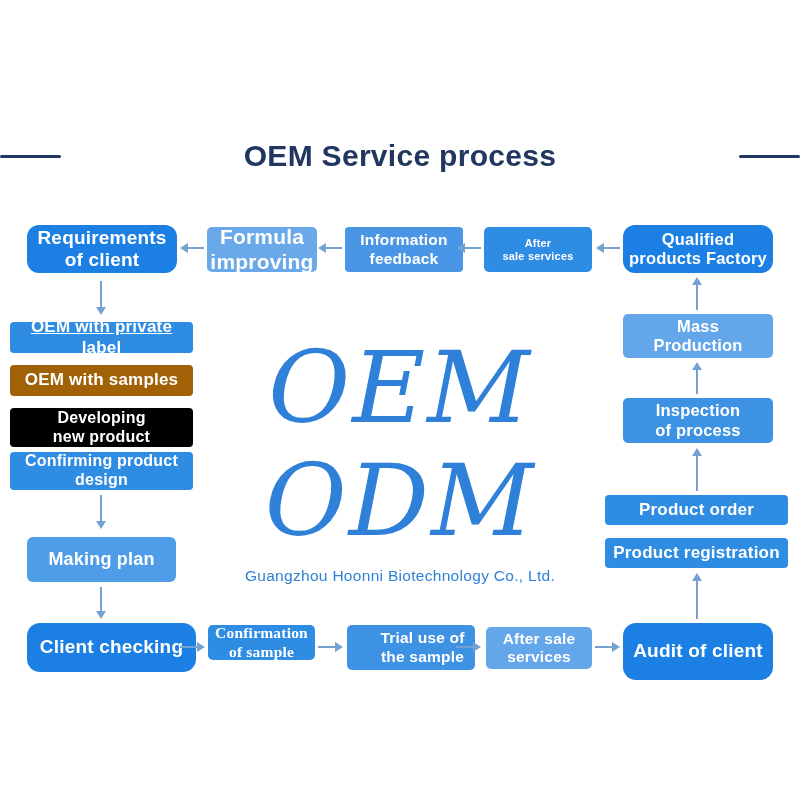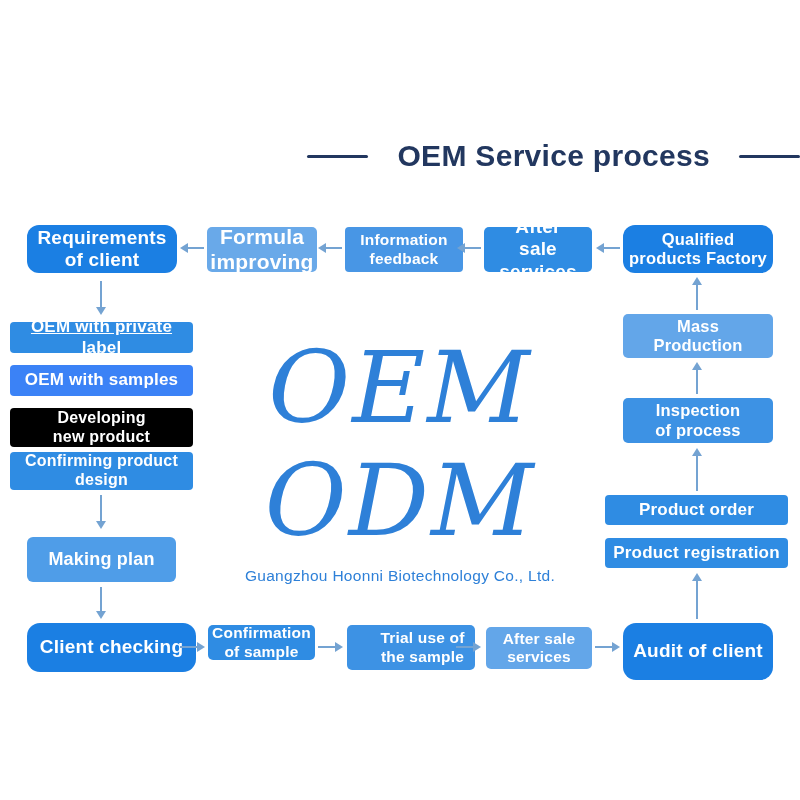--- a/index.html
+++ b/index.html
@@ -6,21 +6,21 @@
   #canvas{
     position:relative;
     width:800px;height:800px;
     background:#ffffff;
     font-family:"Liberation Sans", sans-serif;
     overflow:hidden;
   }
   
   .title-row{
     position:absolute;top:139px;left:0;width:100%;
-    display:flex;align-items:center;justify-content:flex-end;gap:29px;
+    display:flex;align-items:center;justify-content:space-between;gap:29px;
   }
   .title-dash{width:61px;height:3px;border-radius:2px;}
   .title-text{
     font-size:30px;font-weight:700;letter-spacing:.3px;
     white-space:nowrap;
   }
   
   .box{
     position:absolute;
     display:flex;align-items:center;justify-content:center;
@@ -75,35 +75,35 @@
     <div class="wm-line">ODM</div>
     <div class="company">Guangzhou Hoonni Biotechnology Co., Ltd.</div>
   </div>
 
   <div class="box" style="left: 27px; top: 225px; width: 150px; height: 48px; border-radius: 12px; font-size: 19px; background: rgb(27, 127, 227);">Requirements
 of client</div>
   <div class="box" style="left: 207px; top: 227px; width: 110px; height: 45px; border-radius: 5px; font-size: 21px; background: rgb(105, 169, 233);">Formula
 improving</div>
   <div class="box" style="left: 345px; top: 227px; width: 118px; height: 45px; border-radius: 4px; font-size: 15.5px; background: rgb(72, 150, 229);">Information
 feedback</div>
-  <div class="box" style="left: 484px; top: 227px; width: 108px; height: 45px; border-radius: 5px; font-size: 19px; background: rgb(47, 140, 227);">After
+  <div class="box" style="left: 484px; top: 227px; width: 108px; height: 45px; border-radius: 5px; font-size: 11px; background: rgb(47, 140, 227);">After
 sale services</div>
   <div class="box" style="left: 623px; top: 225px; width: 150px; height: 48px; border-radius: 12px; font-size: 16.5px; background: rgb(27, 127, 227);">Qualified
 products Factory</div>
 
   <div class="box" style="left: 10px; top: 322px; width: 183px; height: 31px; border-radius: 4px; font-size: 17px; background: rgb(47, 140, 227); text-decoration: underline;">OEM with private label</div>
-  <div class="box" style="left: 10px; top: 365px; width: 183px; height: 31px; border-radius: 4px; font-size: 17px; background: #3b82f6;">OEM with samples</div>
+  <div class="box" style="left: 10px; top: 365px; width: 183px; height: 31px; border-radius: 4px; font-size: 17px; background: #a16207;">OEM with samples</div>
   <div class="box" style="left: 10px; top: 408px; width: 183px; height: 39px; border-radius: 4px; font-size: 16px; background: #000000;">Developing
 new product</div>
   <div class="box" style="left: 10px; top: 452px; width: 183px; height: 38px; border-radius: 4px; font-size: 16px; background: rgb(47, 140, 227);">Confirming product
 design</div>
   <div class="box" style="left: 27px; top: 537px; width: 149px; height: 45px; border-radius: 6px; font-size: 18px; background: rgb(79, 157, 232);">Making plan</div>
   <div class="box" style="left: 27px; top: 623px; width: 169px; height: 49px; border-radius: 13px; font-size: 19px; background: rgb(27, 127, 227);">Client checking</div>
 
-  <div class="box" style="left: 208px; top: 625px; width: 107px; height: 35px; border-radius: 5px; font-size: 15.5px; background: rgb(47, 140, 227);">Confirmation
+  <div class="box" style="left: 208px; top: 625px; width: 107px; height: 35px; border-radius: 5px; font-size: 15.5px; background: rgb(47, 140, 227); font-family: Liberation Serif, serif;">Confirmation
 of sample</div>
   <div class="box" style="left: 347px; top: 625px; width: 105px; height: 45px; border-radius: 5px; font-size: 15.5px; background: rgb(61, 146, 228); padding-left: 23px;">Trial use of
 the sample</div>
   <div class="box" style="left: 486px; top: 627px; width: 106px; height: 42px; border-radius: 5px; font-size: 15.5px; background: rgb(99, 166, 233);">After sale
 services</div>
   <div class="box" style="left: 623px; top: 623px; width: 150px; height: 57px; border-radius: 13px; font-size: 19px; background: rgb(27, 127, 227);">Audit of client</div>
 
   <div class="box" style="left: 605px; top: 538px; width: 183px; height: 30px; border-radius: 4px; font-size: 17px; background: rgb(47, 140, 227);">Product registration</div>
   <div class="box" style="left: 605px; top: 495px; width: 183px; height: 30px; border-radius: 4px; font-size: 17px; background: rgb(47, 140, 227);">Product order</div>
   <div class="box" style="left: 623px; top: 398px; width: 150px; height: 45px; border-radius: 5px; font-size: 16.5px; background: rgb(61, 146, 228);">Inspection

